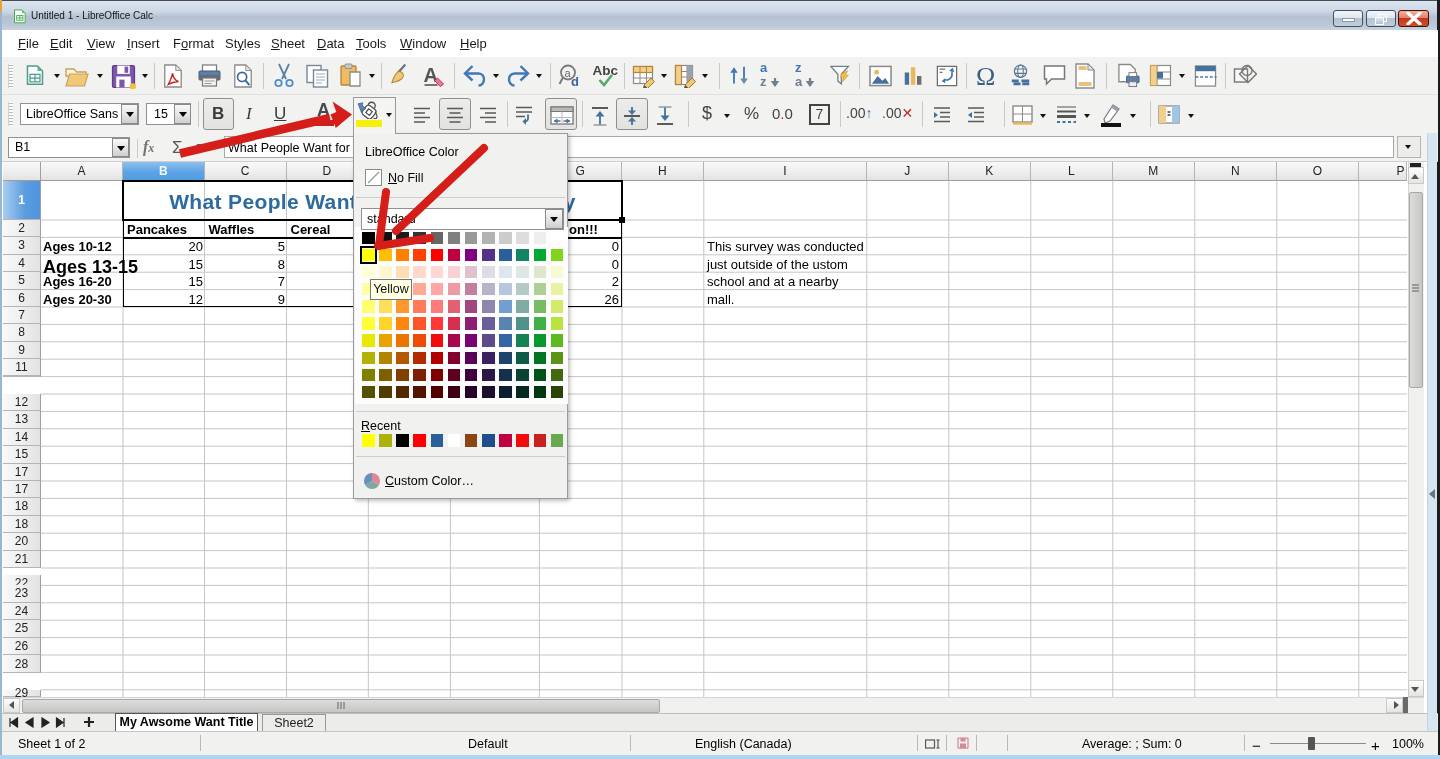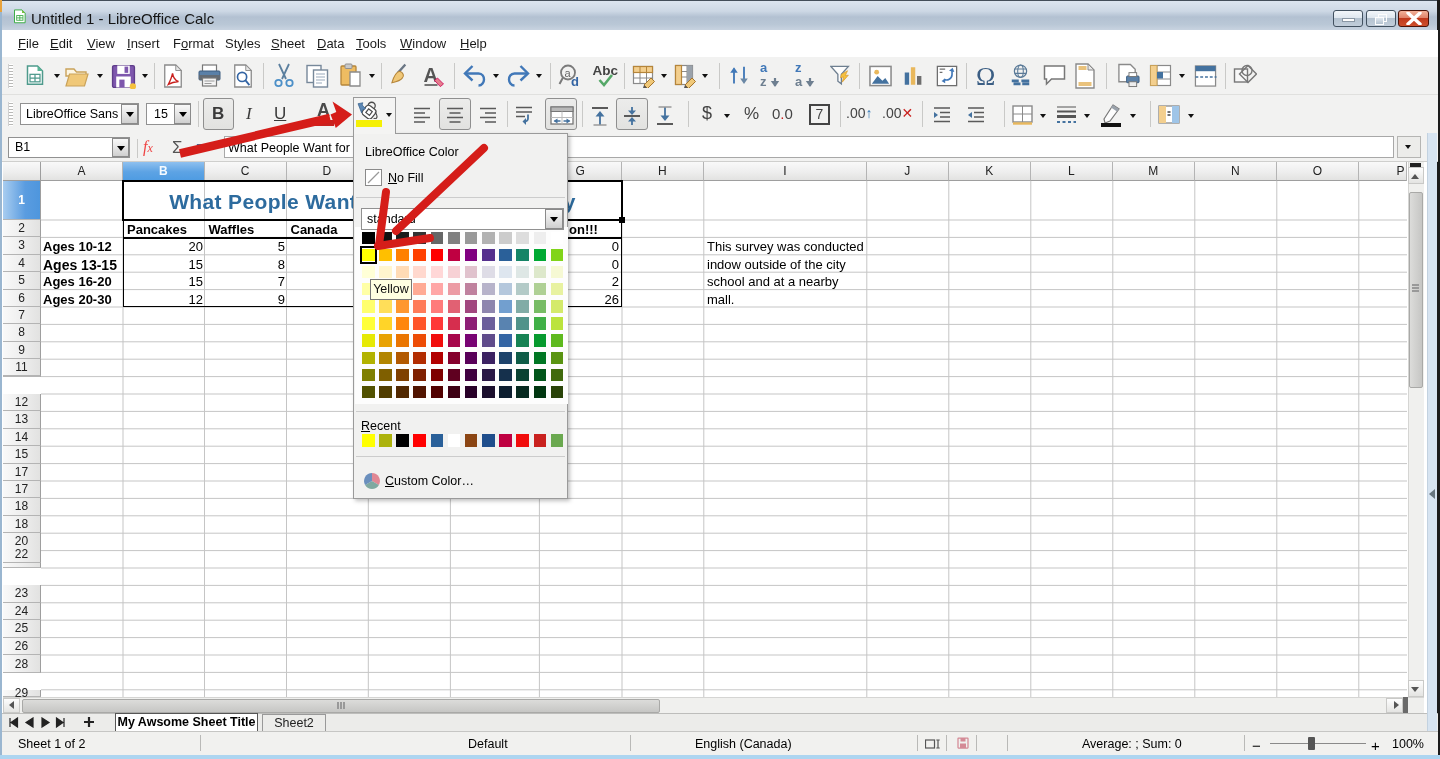--- a/index.html
+++ b/index.html
@@ -1,17 +1,17 @@
 <!DOCTYPE html>
 <html><head><meta charset="utf-8"><style>
 *{margin:0;padding:0;box-sizing:border-box}
 html,body{width:1440px;height:759px;overflow:hidden;font-family:"Liberation Sans",sans-serif;background:#fff;position:relative}
 .abs{position:absolute}
 #titlebar{left:0;top:0;width:1440px;height:30px;background:linear-gradient(#dce5f0 0%,#cdd8e5 35%,#b3c1d2 55%,#b9c7d6 80%,#c8d3e0 100%);border-top:1px solid #434e5a}
-#ttxt{left:31px;top:10px;font-size:15px;color:#151515}
+#ttxt{left:31px;top:10px;font-size:10px;color:#151515}
 .winbtn{top:10px;height:17px;border-radius:3px;border:1px solid #41505f}
 #menubar{left:2px;top:30px;width:1436px;height:27px;background:#fff}
 .mi{position:absolute;top:36px;font-size:13px;color:#1a1a1a}
 .mi u{text-decoration:underline}
 #tb1{left:2px;top:57px;width:1436px;height:38px;background:#f2f2f1;border-bottom:1px solid #e0e0de}
 #tb2{left:2px;top:95px;width:1436px;height:38px;background:#f2f2f1}
 #fbar{left:2px;top:133px;width:1436px;height:29px;background:#f2f2f1;border-bottom:1px solid #cfcfcd}
 .grip{position:absolute;top:7px;width:5px;height:24px;background:repeating-linear-gradient(#fff 0 1px,#b9b9b7 1px 2px,#fff 2px 3px);border-left:1px solid #d0d0d0}
 .dd{position:absolute;width:0;height:0;border-left:3.5px solid transparent;border-right:3.5px solid transparent;border-top:4px solid #111}
 .combo{position:absolute;background:#fff;border:1px solid #919191}
@@ -375,21 +375,21 @@
     <rect x="1" y="1" width="20" height="17" fill="#fff" stroke="#8a8a8a" stroke-width="1.3"></rect>
     <rect x="1" y="1" width="7" height="17" fill="#f3cf8e"></rect>
     <rect x="14" y="1" width="7" height="17" fill="#9fc5e8"></rect>
     <path d="M9.5 7h3M9.5 10h3" stroke="#444" stroke-width="1.4"></path>
   </svg>
 <div class="dd" style="left:1188px;top:114px"></div>
 <div id="fbar" class="abs"></div>
 <div class="combo abs" style="left:8px;top:137px;width:122px;height:21px"></div>
 <div class="ctext" style="left:15px;top:140px;font-size:12.5px">B1</div>
 <div class="combobtn abs" style="left:112px;top:138px;width:17px;height:19px"></div>
-<div class="ctext" style="left:143px;top:138px;font-size:16px;font-style:italic;font-weight:normal;color:#ef4444;font-family:'Liberation Serif',serif">f<span style="font-size:12px">x</span></div>
+<div class="ctext" style="left:143px;top:138px;font-size:16px;font-style:italic;font-weight:bold;color:#737373;font-family:'Liberation Serif',serif">f<span style="font-size:12px">x</span></div>
 <div class="abs" style="left:137px;top:139px;width:1px;height:19px;background:#c9c9c7"></div>
 <div class="ctext" style="left:172px;top:138px;font-size:17px;color:#555">Σ</div>
 <div class="ctext" style="left:196px;top:137px;font-size:17px;color:#3d6d9e">=</div>
 <div class="abs" style="left:224px;top:136px;width:1170px;height:22px;background:#fff;border:1px solid #a8a8a8"></div>
 <div class="ctext" style="left:228px;top:141px;font-size:12.5px;z-index:5">What People Want for Breakfast Survey</div>
 <div class="abs" style="left:1397px;top:136px;width:24px;height:22px;background:#ececea;border:1px solid #b5b5b3"></div>
 <div class="dd" style="left:1405px;top:145px"></div>
 <div class="abs" style="left:41px;top:181px;width:1366.5px;height:516px;background:#fff"></div>
 <div class="colhead" style="left:3px;width:38px;border-right-color:#9e9e9e"></div>
 <div class="colhead" style="left:41px;width:82px">A</div>
@@ -422,58 +422,58 @@
 <div class="rowhead" style="top:393.99999999999983px;height:17.399999999999977px;line-height:16.399999999999977px">12</div>
 <div class="rowhead" style="top:411.3999999999998px;height:17.399999999999977px;line-height:16.399999999999977px">13</div>
 <div class="rowhead" style="top:428.7999999999998px;height:17.399999999999977px;line-height:16.399999999999977px">14</div>
 <div class="rowhead" style="top:446.19999999999976px;height:17.399999999999977px;line-height:16.399999999999977px">15</div>
 <div class="rowhead" style="top:463.59999999999974px;height:17.399999999999977px;line-height:16.399999999999977px">17</div>
 <div class="rowhead" style="top:480.9999999999997px;height:17.399999999999977px;line-height:16.399999999999977px">17</div>
 <div class="rowhead" style="top:498.3999999999997px;height:17.400000000000034px;line-height:16.400000000000034px">18</div>
 <div class="rowhead" style="top:515.7999999999997px;height:17.399999999999977px;line-height:16.399999999999977px">18</div>
 <div class="rowhead" style="top:533.1999999999997px;height:17.399999999999977px;line-height:16.399999999999977px">20</div>
 <div class="rowhead" style="top:550.5999999999997px;height:17.399999999999977px;line-height:16.399999999999977px">21</div>
-<div class="rowhead" style="top:546px;height:17.399999999999977px;line-height:16.399999999999977px">22</div>
+<div class="rowhead" style="top:575px;height:17.399999999999977px;line-height:16.399999999999977px">22</div>
 <div class="rowhead" style="top:585.3999999999996px;height:17.399999999999977px;line-height:16.399999999999977px">23</div>
 <div class="rowhead" style="top:602.7999999999996px;height:17.399999999999977px;line-height:16.399999999999977px">24</div>
 <div class="rowhead" style="top:620.1999999999996px;height:17.399999999999977px;line-height:16.399999999999977px">25</div>
 <div class="rowhead" style="top:637.5999999999996px;height:17.399999999999977px;line-height:16.399999999999977px">26</div>
 <div class="rowhead" style="top:654.9999999999995px;height:17.399999999999977px;line-height:16.399999999999977px">27</div>
 <div class="rowhead" style="top:656px;height:17.399999999999977px;line-height:16.399999999999977px">28</div>
 <div class="rowhead" style="top:689.7999999999995px;height:7.2000000000005px;line-height:6.2000000000005px">29</div>
 <svg class="icon" style="left:41px;top:181px" width="1366" height="516" viewBox="0 0 1366 516">
     <path d="M82 0V516 M163.5 0V516 M245.5 0V516 M327.3 0V516 M409.4 0V516 M498.4 0V516 M581 0V516 M662.8 0V516 M825.8 0V516 M907.8 0V516 M989.8 0V516 M1071.8 0V516 M1153.8 0V516 M1235.8 0V516 M1317.8 0V516 M1366.5 0V516 M0 39.0H1366.5 M0 56.400000000000006H1366.5 M0 73.80000000000001H1366.5 M0 91.19999999999999H1366.5 M0 108.59999999999997H1366.5 M0 125.99999999999994H1366.5 M0 143.39999999999992H1366.5 M0 160.7999999999999H1366.5 M0 178.19999999999987H1366.5 M0 195.59999999999985H1366.5 M0 212.99999999999983H1366.5 M0 230.3999999999998H1366.5 M0 247.79999999999978H1366.5 M0 265.19999999999976H1366.5 M0 282.59999999999974H1366.5 M0 299.9999999999997H1366.5 M0 317.3999999999997H1366.5 M0 334.7999999999997H1366.5 M0 352.1999999999997H1366.5 M0 369.5999999999997H1366.5 M0 386.99999999999966H1366.5 M0 404.39999999999964H1366.5 M0 421.7999999999996H1366.5 M0 439.1999999999996H1366.5 M0 456.59999999999957H1366.5 M0 473.99999999999955H1366.5 M0 491.3999999999995H1366.5 M0 508.7999999999995H1366.5" stroke="#c5c5c5" stroke-width="1"></path>
   </svg>
 <div class="abs" style="left:123px;top:220.0px;width:499px;height:87.0px;border:1.5px solid #000"></div>
 <div class="abs" style="left:123px;top:237.4px;width:499px;height:1.5px;background:#000"></div>
 <div class="abs" style="left:122px;top:180px;width:501px;height:41px;border:2.5px solid #000"></div>
 <div class="abs" style="left:618.5px;top:216.5px;width:6px;height:6px;background:#000"></div>
 <div class="ctext" id="title" style="left:123px;top:190px;width:499px;text-align:center;font-size:21px;font-weight:bold;letter-spacing:0.35px;color:#2d6b9e">What People Want for Breakfast Survey</div>
 <div class="ctext" style="left:127px;top:222.0px;font-size:13px;font-weight:bold">Pancakes</div>
 <div class="ctext" style="left:208.5px;top:222.0px;font-size:13px;font-weight:bold">Waffles</div>
-<div class="ctext" style="left:290.5px;top:222.0px;font-size:13px;font-weight:bold">Canada</div>
+<div class="ctext" style="left:290.5px;top:222.0px;font-size:13px;font-weight:bold">Cereal</div>
 <div class="ctext" style="left:569px;top:222.0px;font-size:13px;font-weight:bold">on!!!</div>
 <div class="ctext" style="left:43px;top:239.4px;font-size:13px;font-weight:bold">Ages 10-12</div>
 <div class="ctext" style="left:83px;top:239.4px;width:120px;text-align:right;font-size:13px">20</div>
 <div class="ctext" style="left:165px;top:239.4px;width:120px;text-align:right;font-size:13px">5</div>
 <div class="ctext" style="left:499px;top:239.4px;width:120px;text-align:right;font-size:13px">0</div>
-<div class="ctext" style="left:43px;top:256.8px;font-size:14px;font-weight:bold">Ages 13-15</div>
+<div class="ctext" style="left:43px;top:256.8px;font-size:18px;font-weight:bold">Ages 13-15</div>
 <div class="ctext" style="left:83px;top:256.8px;width:120px;text-align:right;font-size:13px">15</div>
 <div class="ctext" style="left:165px;top:256.8px;width:120px;text-align:right;font-size:13px">8</div>
 <div class="ctext" style="left:499px;top:256.8px;width:120px;text-align:right;font-size:13px">0</div>
 <div class="ctext" style="left:43px;top:274.2px;font-size:13px;font-weight:bold">Ages 16-20</div>
 <div class="ctext" style="left:83px;top:274.2px;width:120px;text-align:right;font-size:13px">15</div>
 <div class="ctext" style="left:165px;top:274.2px;width:120px;text-align:right;font-size:13px">7</div>
 <div class="ctext" style="left:499px;top:274.2px;width:120px;text-align:right;font-size:13px">2</div>
 <div class="ctext" style="left:43px;top:291.6px;font-size:13px;font-weight:bold">Ages 20-30</div>
 <div class="ctext" style="left:83px;top:291.6px;width:120px;text-align:right;font-size:13px">12</div>
 <div class="ctext" style="left:165px;top:291.6px;width:120px;text-align:right;font-size:13px">9</div>
 <div class="ctext" style="left:499px;top:291.6px;width:120px;text-align:right;font-size:13px">26</div>
 <div class="ctext" style="left:707px;top:239.4px;font-size:13px">This survey was conducted</div>
-<div class="ctext" style="left:707px;top:256.8px;font-size:13px">indow outside of the city</div>
+<div class="ctext" style="left:707px;top:256.8px;font-size:13px">just outside of the ustom</div>
 <div class="ctext" style="left:707px;top:274.2px;font-size:13px">school and at a nearby</div>
 <div class="ctext" style="left:707px;top:291.6px;font-size:13px">mall.</div>
 <div class="abs" style="left:1407.5px;top:162px;width:16px;height:535px;background:#f0f0ee;border-left:1px solid #d5d5d3"></div>
 <div class="abs" style="left:1410px;top:162.5px;width:11px;height:4.5px;background:#222"></div>
 <div class="abs" style="left:1407.5px;top:167px;width:16px;height:17px;background:linear-gradient(#fdfdfd,#e4e4e2);border:1px solid #c9c9c7"></div>
 <div class="abs" style="left:1411px;top:174px;width:0;height:0;border-left:4.5px solid transparent;border-right:4.5px solid transparent;border-bottom:5px solid #555"></div>
 <div class="abs" style="left:1408.5px;top:192px;width:14px;height:196px;background:linear-gradient(90deg,#dcdcda,#c6c6c4);border:1px solid #a9a9a7;border-radius:2px"></div>
 <div class="abs" style="left:1412px;top:284px;width:7px;height:1.5px;background:#999;box-shadow:0 3px #999,0 6px #999"></div>
 <div class="abs" style="left:1407.5px;top:680px;width:16px;height:17px;background:linear-gradient(#fdfdfd,#e4e4e2);border:1px solid #c9c9c7"></div>
 <div class="abs" style="left:1411px;top:687px;width:0;height:0;border-left:4.5px solid transparent;border-right:4.5px solid transparent;border-top:5px solid #555"></div>
@@ -499,21 +499,21 @@
     <path d="M2 1l7 4.5L2 10z" fill="#222" stroke="#222" stroke-width="1.2"></path>
   </svg>
 <svg class="icon" style="left:55px;top:717px" width="11" height="11" viewBox="0 0 11 11">
     <path d="M9 1v9M1.5 1l6.5 4.5L1.5 10z" fill="#222" stroke="#222" stroke-width="1.2"></path>
   </svg>
 <div class="abs" style="left:83px;top:716px;width:12px;height:12px">
     <svg width="12" height="12" viewBox="0 0 12 12">
       <path d="M6 1v10M1 6h10" stroke="#222" stroke-width="2.2"></path>
     </svg>
   </div>
-<div class="abs" style="left:115px;top:713px;width:143px;height:18px;background:#fff;border:1px solid #555;border-bottom:none;font-size:12.5px;font-weight:bold;text-align:center;line-height:17px;color:#000">My Awsome Sheet Title</div>
+<div class="abs" style="left:115px;top:713px;width:143px;height:18px;background:#fff;border:1px solid #555;border-bottom:none;font-size:12.5px;font-weight:bold;text-align:center;line-height:17px;color:#000">My Awsome Want Title</div>
 <div class="abs" style="left:262px;top:714px;width:64px;height:17px;background:#ececea;border:1px solid #999;border-bottom:none;font-size:12.5px;text-align:center;line-height:16px;color:#222">Sheet2</div>
 <div id="statusbar" class="abs"></div>
 <div class="ctext" style="left:18px;top:737px;font-size:12.5px">Sheet 1 of 2</div>
 <div class="abs" style="left:200px;top:735px;width:1px;height:16px;background:#b9b9b7"></div>
 <div class="ctext" style="left:468px;top:737px;font-size:12.5px">Default</div>
 <div class="abs" style="left:630px;top:735px;width:1px;height:16px;background:#b9b9b7"></div>
 <div class="ctext" style="left:695px;top:737px;font-size:12.5px">English (Canada)</div>
 <div class="abs" style="left:917px;top:735px;width:1px;height:16px;background:#b9b9b7"></div>
 <svg class="icon" style="left:925px;top:739px" width="17" height="10" viewBox="0 0 17 10">
     <rect x="0.5" y="1" width="9" height="8" fill="none" stroke="#555" stroke-width="1.2"></rect>

